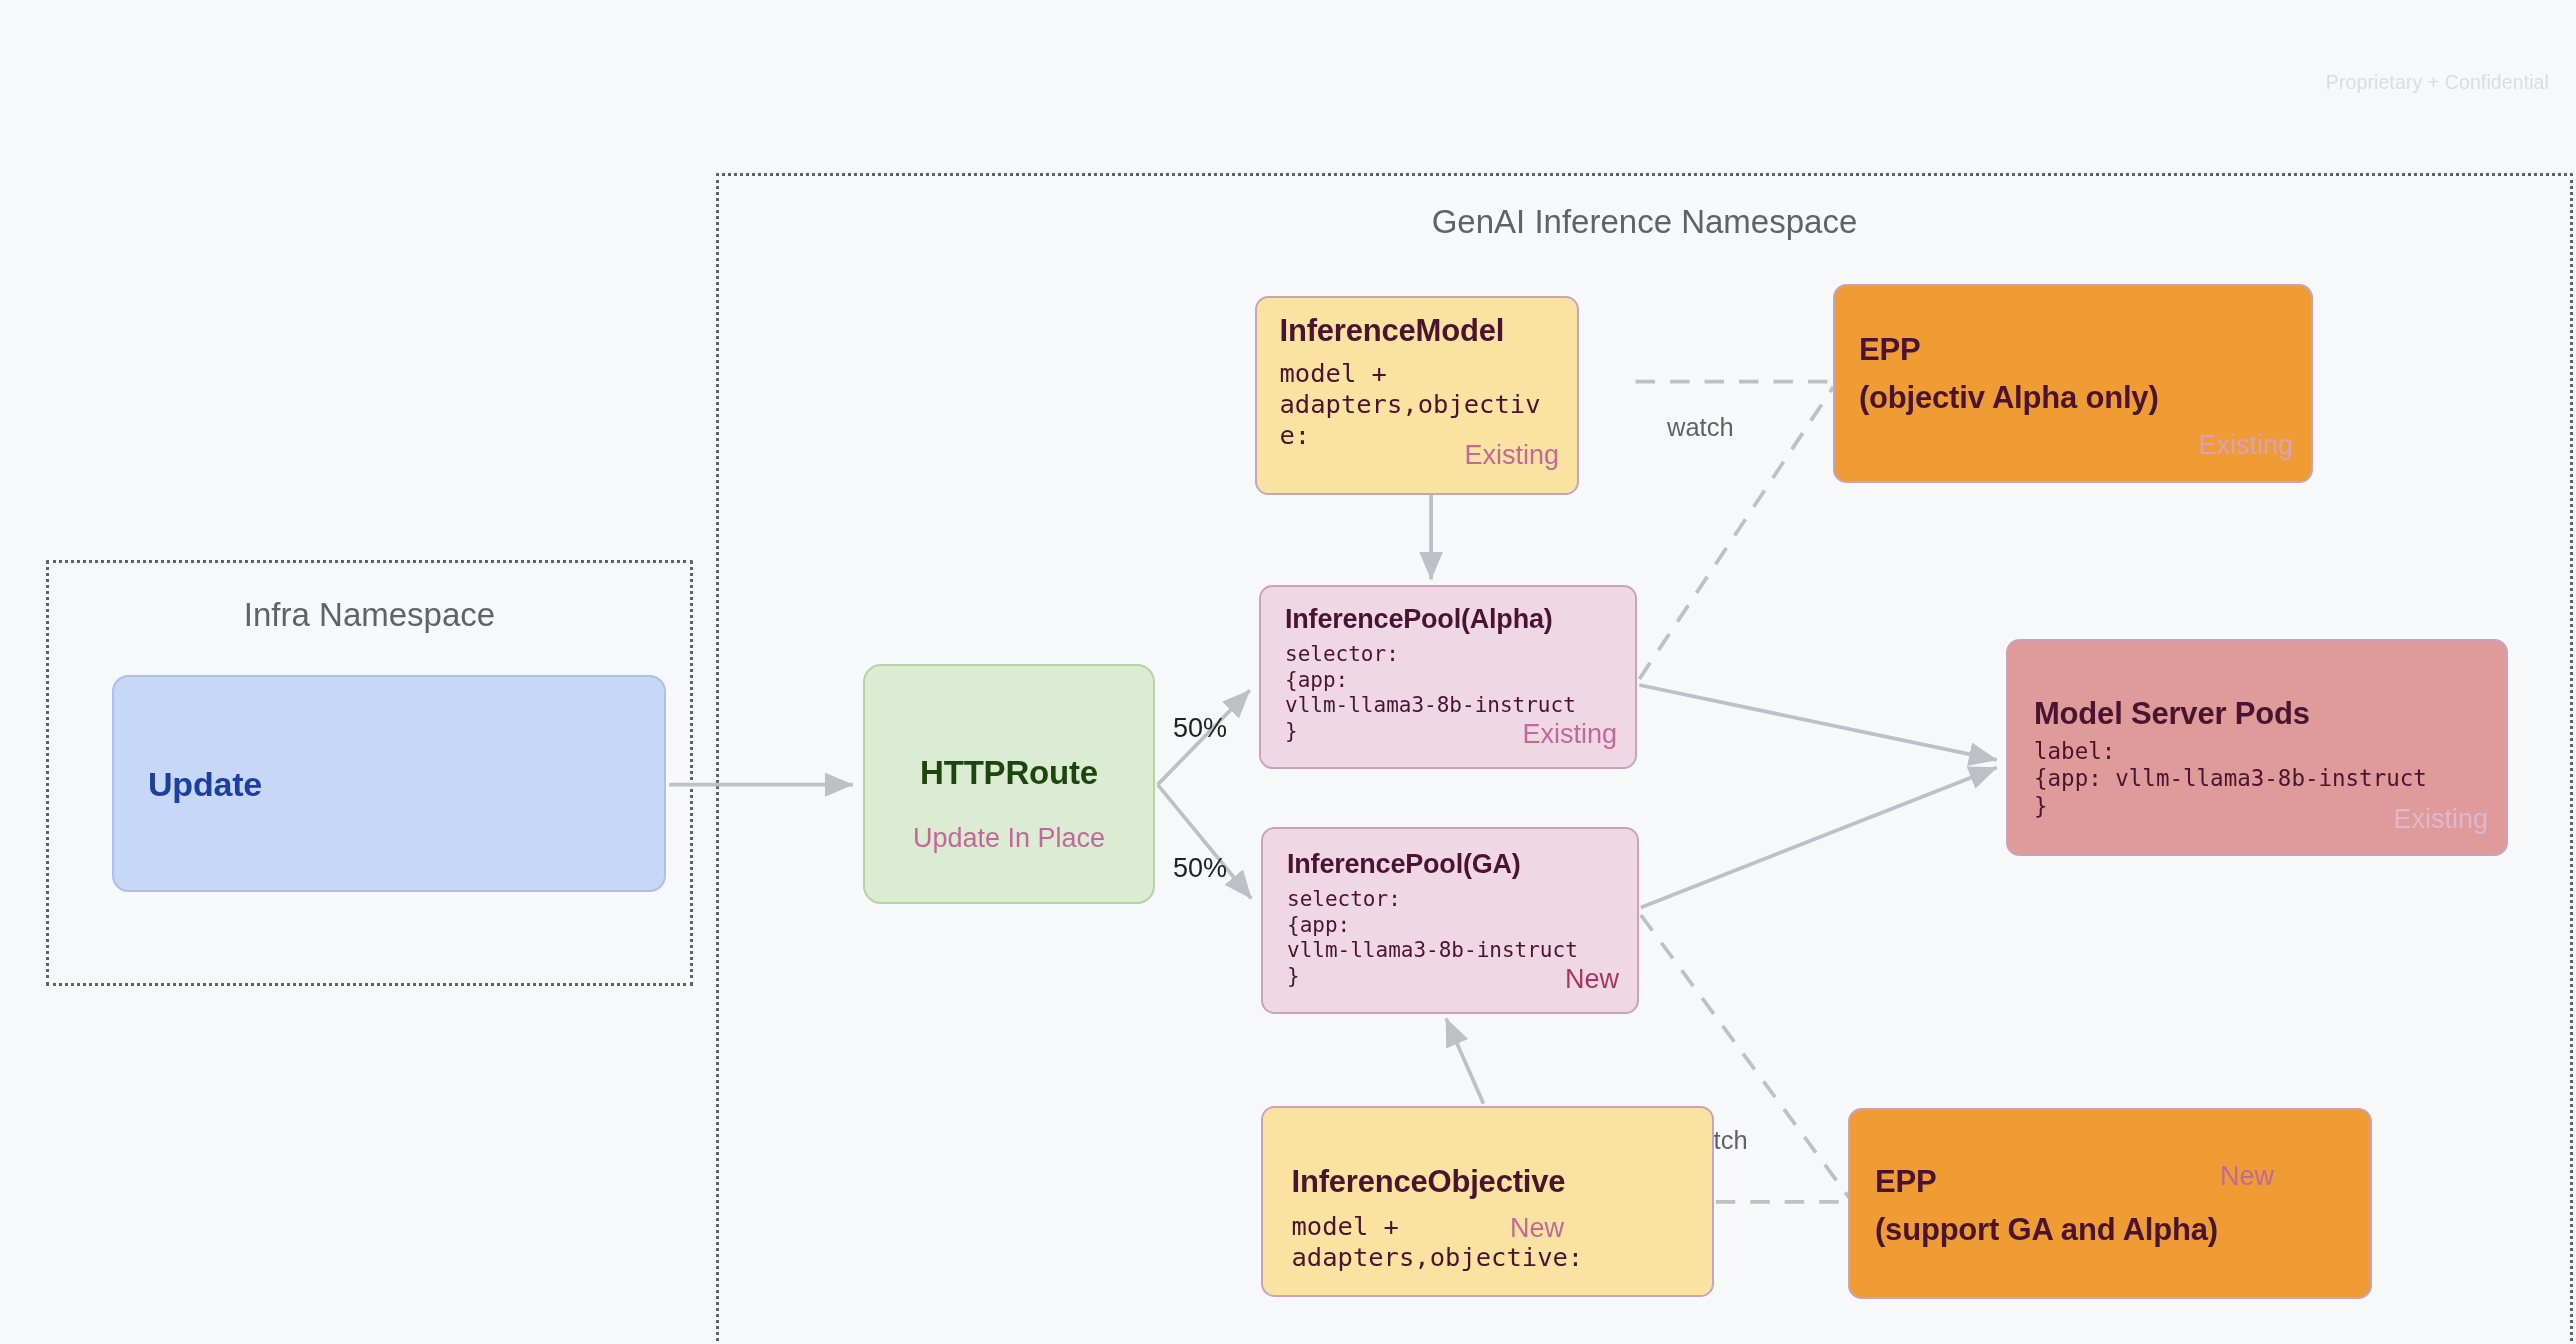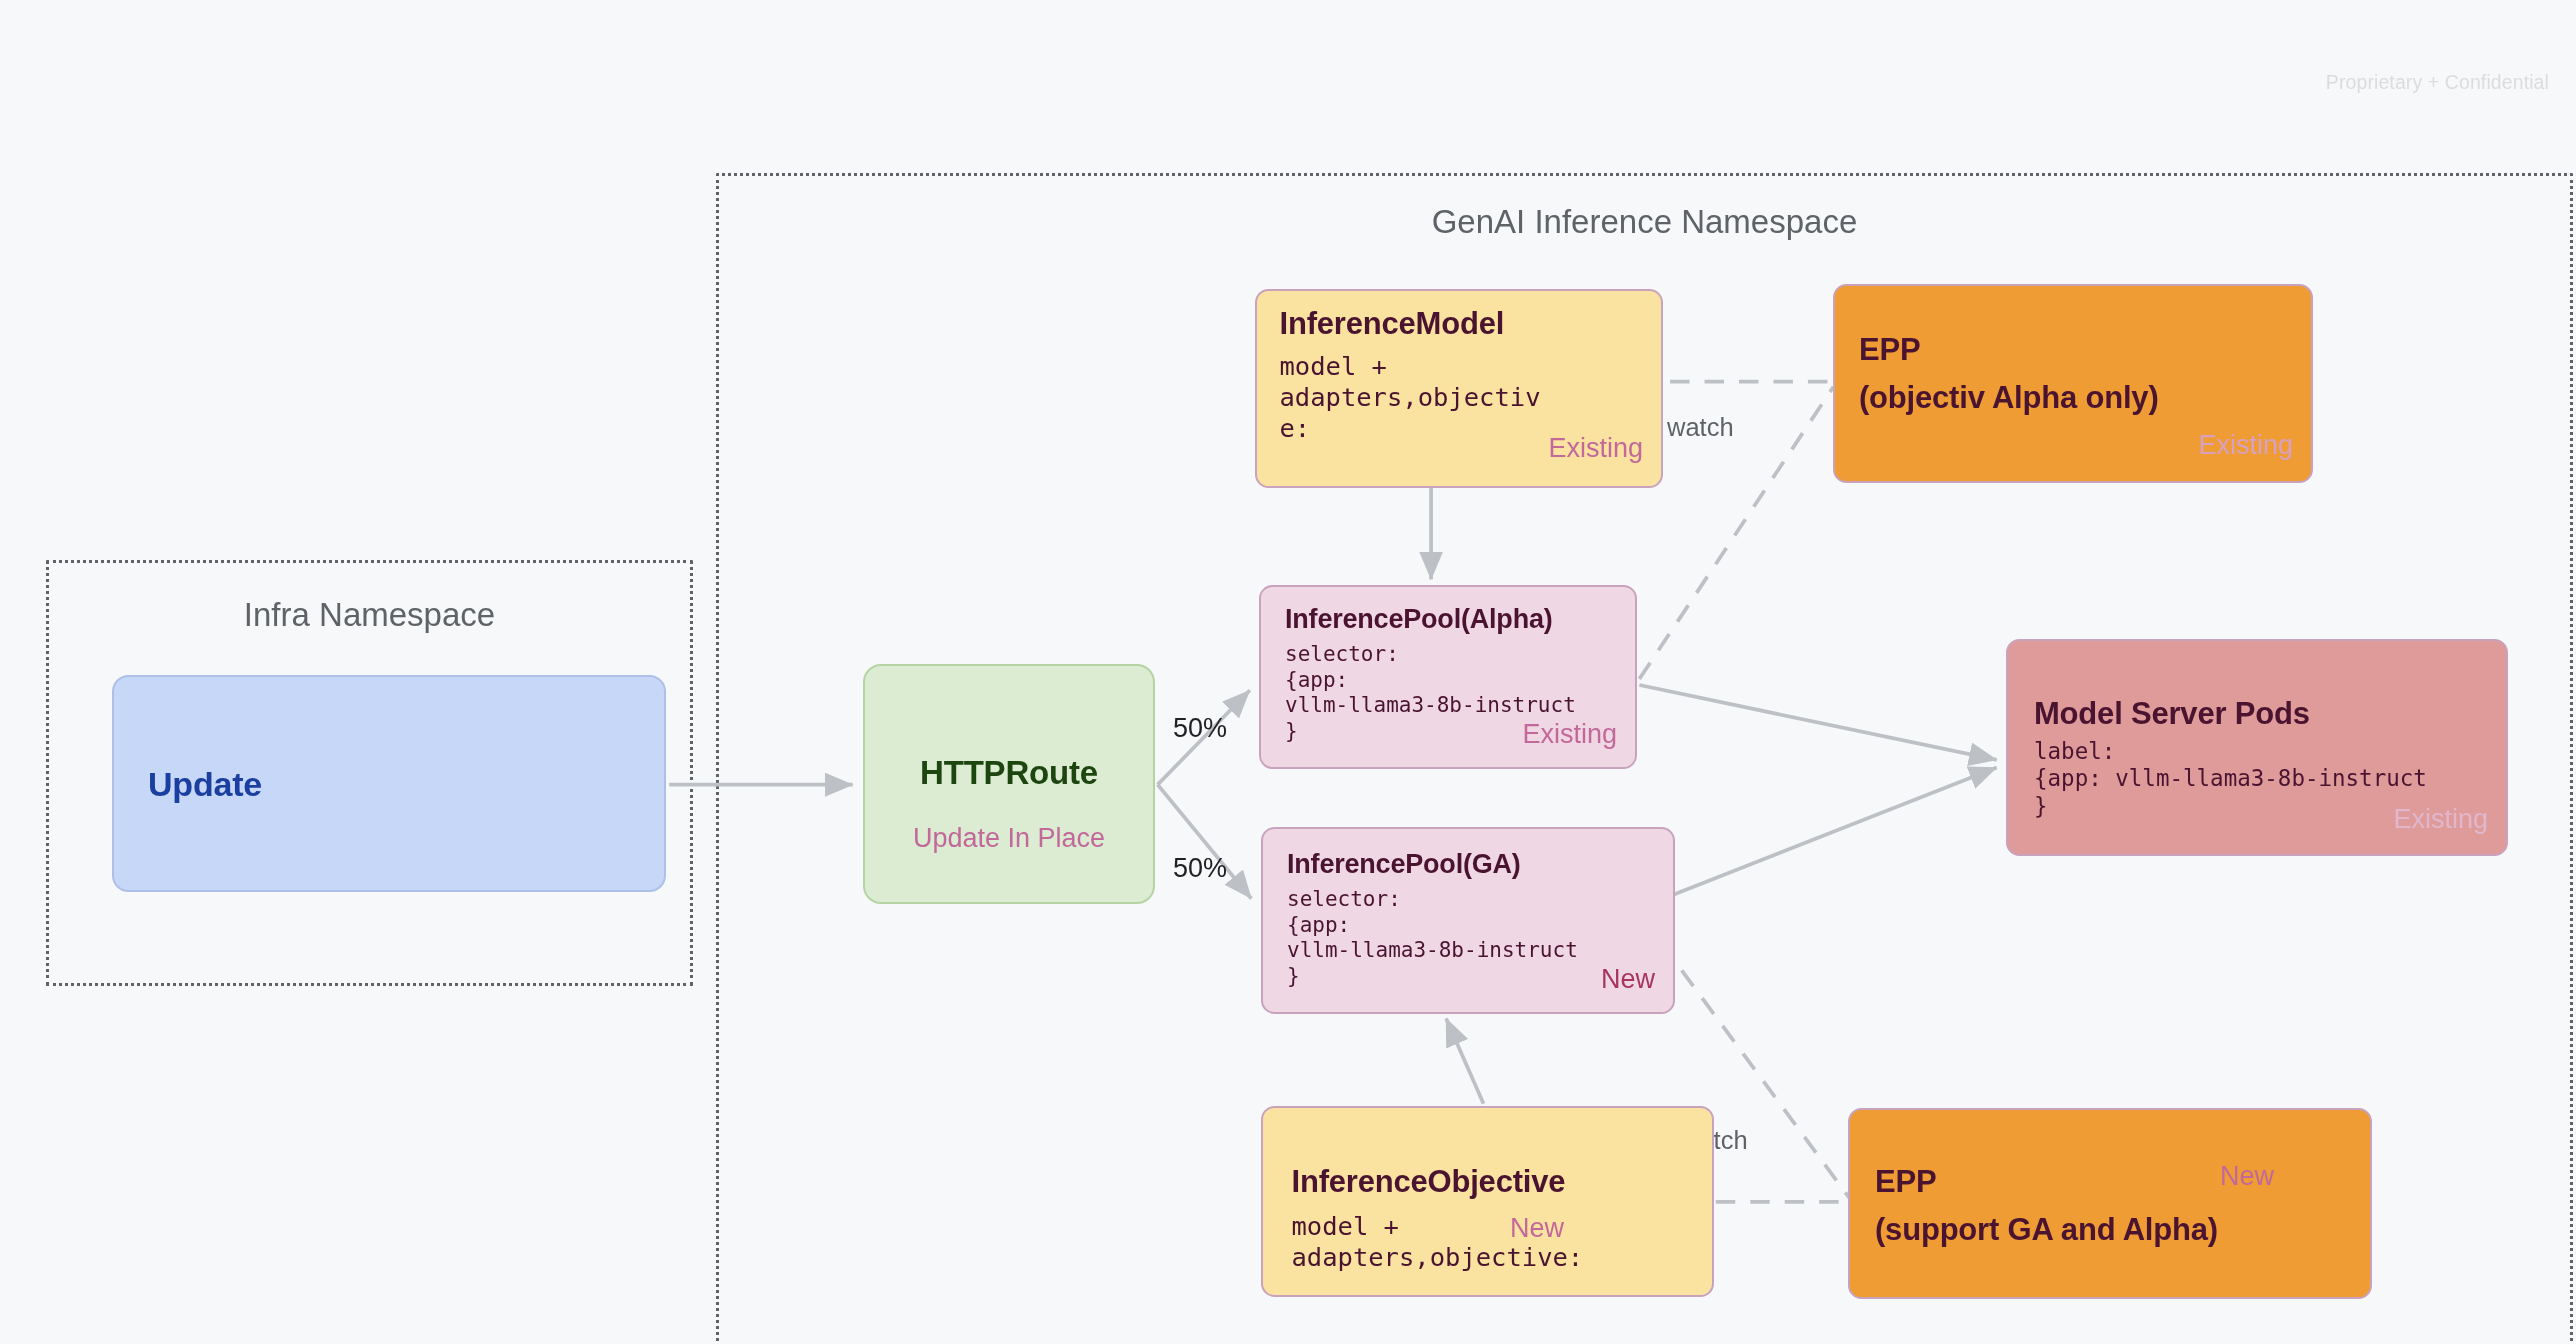--- a/index.html
+++ b/index.html
@@ -102,21 +102,21 @@
     left: 0; right: 0; top: 88px; text-align: center;
     font-size: 33px; color: #1d4510;
   }
   #node-httproute .tag {
     left: 0; right: 0; top: 157px; text-align: center;
     font-size: 27px; color: #c2689a;
   }
 
   
   #node-inferencemodel {
-    left: 1255px; top: 273px; width: 408px; height: 199px;
+    left: 1255px; top: 280px; width: 324px; height: 199px;
     background: #fae3a0;
   }
   #node-inferencemodel .title {
     left: 22.5px; top: 15px; font-size: 31px; color: #4a1330;
   }
   #node-inferencemodel .mono {
     left: 22.5px; top: 60px; width: 352px; font-size: 25.5px; color: #4a1330;
   }
   #node-inferencemodel .tag {
     left: 0; right: 18px; top: 142px; text-align: right;
@@ -150,21 +150,21 @@
   #node-pool-alpha .mono {
     left: 24px; top: 55px; width: 337px; font-size: 21px; color: #4a1330;
   }
   #node-pool-alpha .tag {
     left: 0; right: 18px; top: 132px; text-align: right;
     font-size: 27px; color: #c2689a;
   }
 
   
   #node-pool-ga {
-    left: 1261px; top: 811px; width: 414px; height: 187px;
+    left: 1261px; top: 811px; width: 378px; height: 187px;
     background: #efd8e4;
   }
   #node-pool-ga .title {
     left: 24px; top: 19.5px; font-size: 27px; color: #4a1330;
   }
   #node-pool-ga .mono {
     left: 24px; top: 58px; width: 337px; font-size: 21px; color: #4a1330;
   }
   #node-pool-ga .tag {
     left: 0; right: 18px; top: 135px; text-align: right;

